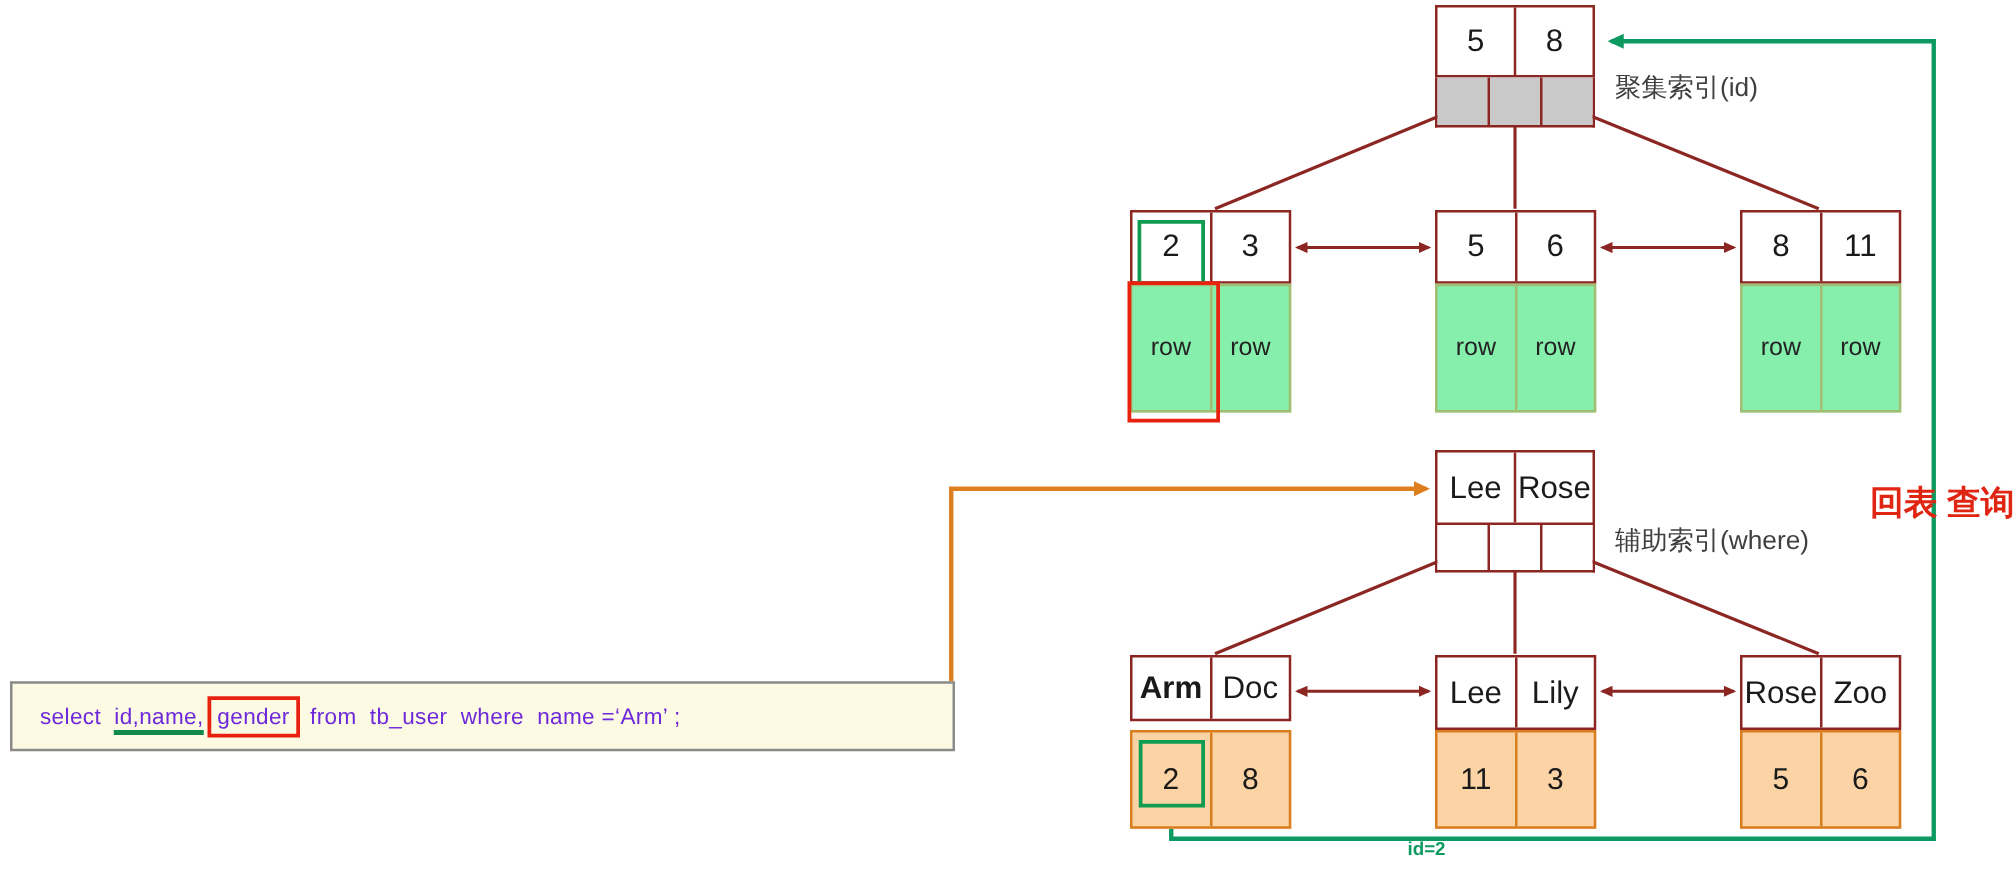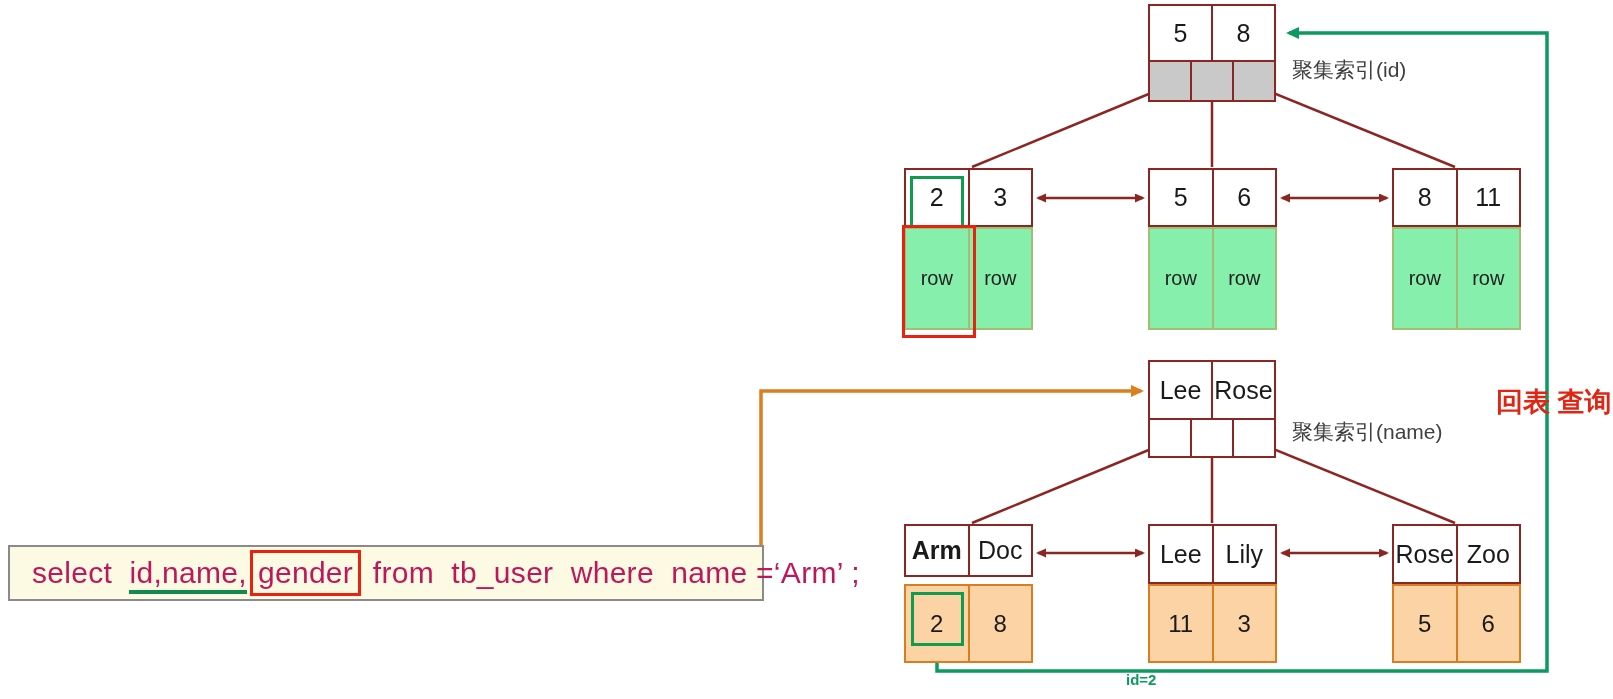--- a/index.html
+++ b/index.html
@@ -32,21 +32,21 @@
   .bold{font-weight:bold;}
 
   .idx-label{position:absolute;font-size:21px;color:#404040;z-index:3;white-space:nowrap;}
 
   .hl-green{position:absolute;border:3px solid #0f9b50;z-index:4;}
   .hl-red{position:absolute;border:3px solid #e8220f;z-index:4;}
 
   .sql-box{position:absolute;left:8px;top:545px;width:730px;height:52px;
     background:#fdfae3;border:2px solid #8a8a8a;display:flex;align-items:center;
     padding-left:22px;z-index:2;}
-  .sql-text{font-size:30px;color:#be185d;white-space:pre;letter-spacing:.3px;}
+  .sql-text{font-size:18px;color:#6d28d9;white-space:pre;letter-spacing:.3px;}
   .u-green{border-bottom:4px solid #128a4d;padding-bottom:1px;}
   .box-red{border:3px solid #e8220f;padding:3px 5px;margin:0 3px;display:inline-block;}
 
   .back-query{position:absolute;left:1496px;top:353px;font-size:27px;font-weight:bold;
     color:#e02512;z-index:3;white-space:nowrap;margin-top:31px;}
   .id-match{position:absolute;left:1126px;top:671px;font-size:15px;font-weight:bold;
     color:#0c9a60;z-index:3;}
   .watermark{position:absolute;left:1266px;top:652px;font-size:28px;color:#cdcdcd;
     opacity:.85;letter-spacing:1px;z-index:10;white-space:nowrap;}
 </style>
@@ -135,21 +135,21 @@
 
   <div class="abs keys" style="left:1148px;top:360px;width:128px;height:60px;">
     <div class="c name-cell">Lee</div>
     <div class="c name-cell">Rose</div>
   </div>
   <div class="abs ptrs white" style="left:1148px;top:420px;width:128px;height:38px;">
     <div class="p"></div>
     <div class="p"></div>
     <div class="p"></div>
   </div>
-  <div class="idx-label" style="left:1292px;top:418px;">聚集索引(name)</div>
+  <div class="idx-label" style="left:1292px;top:418px;">辅助索引(where)</div>
 
   <div class="abs keys" style="left:904px;top:524px;width:129px;height:53px;">
     <div class="c name-cell bold">Arm</div>
     <div class="c name-cell">Doc</div>
   </div>
   <div class="abs vals idcells" style="left:904px;top:584px;width:129px;height:79px;">
     <div class="v">2</div>
     <div class="v">8</div>
   </div>
 

